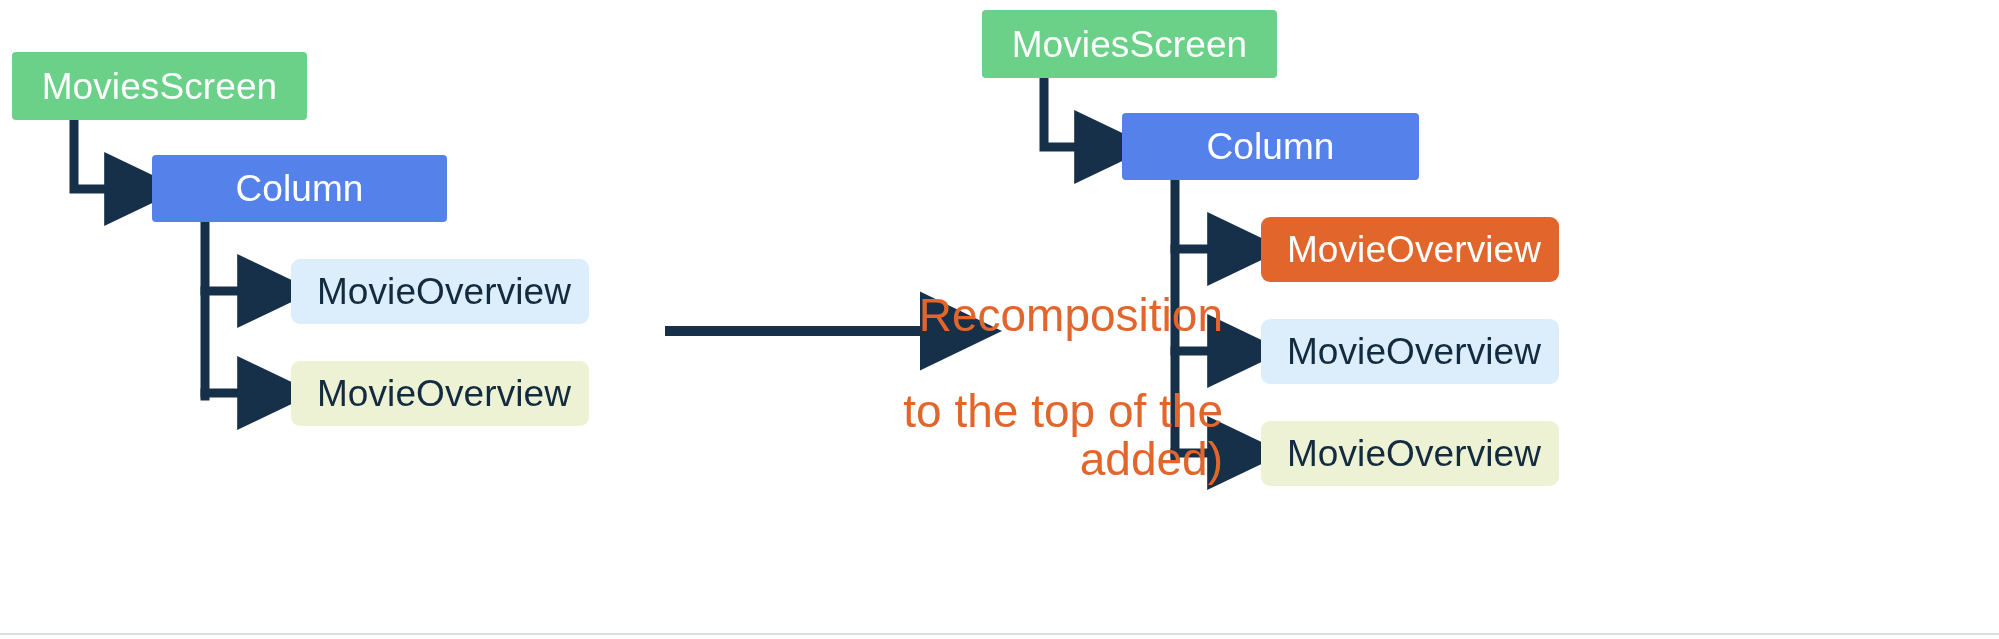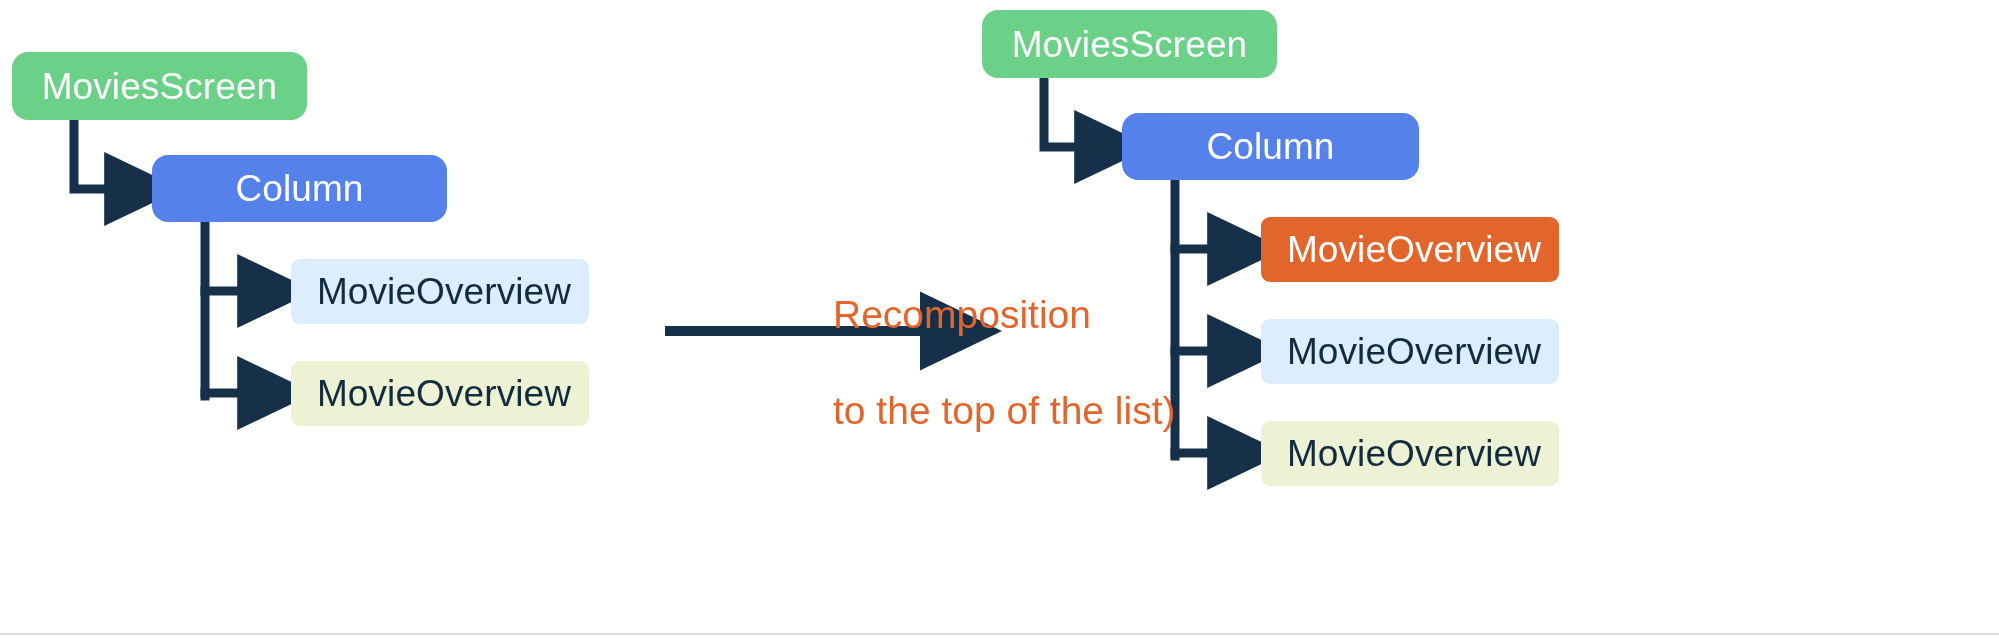--- a/index.html
+++ b/index.html
@@ -18,34 +18,34 @@
     box-sizing:border-box;
     display:flex;
     align-items:center;
     justify-content:center;
     border-radius:10px;
     font-size:37px;
     letter-spacing:.1px;
     white-space:nowrap;
     line-height:1;
   }
-  .node.rounded-lg{border-radius:16px;}
+  .node.rounded-lg{border-radius:4px;}
   .node.soft{border-radius:9px;padding-left:8px;}
 
   .txt-white{color:#ffffff;}
   .txt-dark{color:#132B3F;}
 
   
   #caption{
     position:absolute;
     left:833px;top:243px;
     width:390px;
-    text-align:left;
+    text-align:right;
     color:#E2662C;
-    font-size:39px;
+    font-size:46px;
     line-height:48px;
     white-space:pre-line;
   }
   .cap-line{display:block;}
 
   
   #bottom-rule{
     position:absolute;left:0;top:633px;width:1999px;height:2px;
     background:#D9DEE3;
   }
@@ -96,21 +96,21 @@
   <div class="node rounded-lg txt-white" style="left:12px;top:52px;width:295px;height:68px;background:#6BD189;">MoviesScreen</div>
 
   <div class="node rounded-lg txt-white" style="left:152px;top:155px;width:295px;height:67px;background:#5581EB;">Column</div>
 
   <div class="node soft txt-dark" style="left:291px;top:259px;width:298px;height:65px;background:#DCEDFB;">MovieOverview</div>
 
   <div class="node soft txt-dark" style="left:291px;top:361px;width:298px;height:65px;background:#EDF2D5;">MovieOverview</div>
 
   <div id="caption">
     <span class="cap-line">Recomposition</span>
-    <span class="cap-line">to the top of the list)</span>
+    <span class="cap-line">to the top of the added)</span>
   </div>
 
   <div class="node rounded-lg txt-white" style="left:982px;top:10px;width:295px;height:68px;background:#6BD189;">MoviesScreen</div>
 
   <div class="node rounded-lg txt-white" style="left:1122px;top:113px;width:297px;height:67px;background:#5581EB;">Column</div>
 
   <div class="node soft txt-white" style="left:1261px;top:217px;width:298px;height:65px;background:#E2662C;">MovieOverview</div>
 
   <div class="node soft txt-dark" style="left:1261px;top:319px;width:298px;height:65px;background:#DCEDFB;">MovieOverview</div>
 

